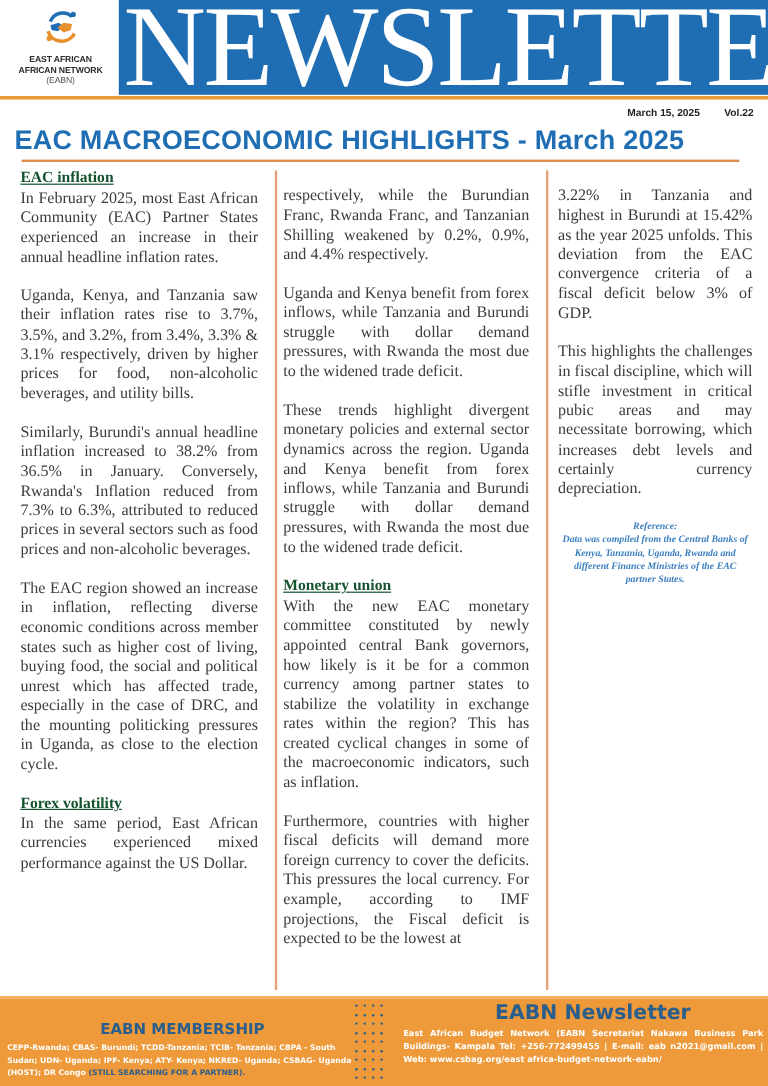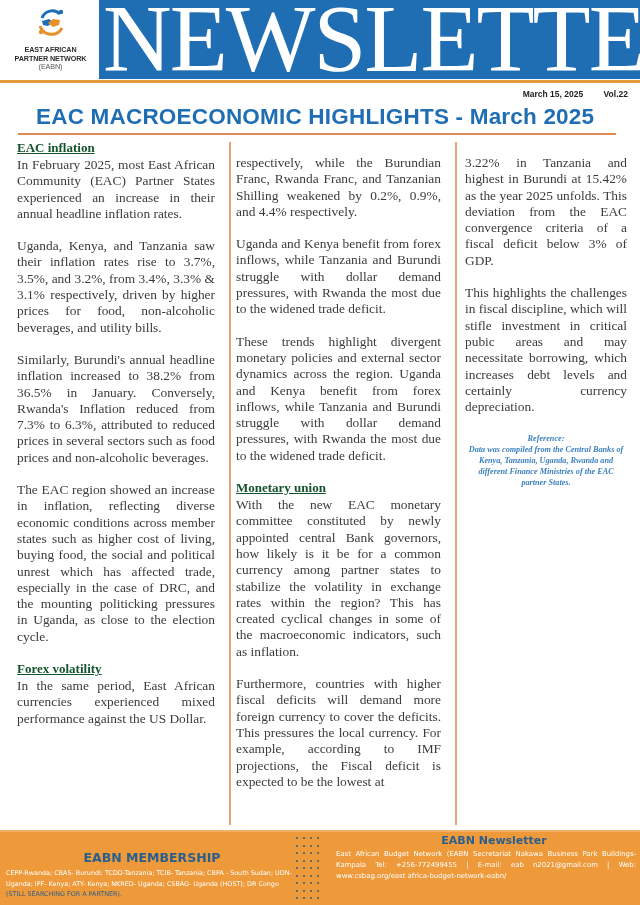--- a/index.html
+++ b/index.html
@@ -12,21 +12,21 @@
   .logo-mark { position: absolute; left: 34px; top: 6px; width: 34px; height: 34px; }
   .logo-text { position: absolute; left: 0; top: 46px; width: 101px; font-family: "Liberation Sans", sans-serif; font-weight: bold; font-size: 7.2px; line-height: 8.5px; color: #2c2c2c; letter-spacing: -0.1px; }
   .logo-abbr { font-weight: normal; color: #555; }
   .banner { position: absolute; left: 99px; top: 0; width: 541px; height: 79px; background: #1f6eb4; overflow: hidden; }
   .banner-title { position: absolute; left: 4px; top: -9px; width: 535px; font-family: "Liberation Serif", serif; font-size: 96px; line-height: 96px; color: #ffffff; letter-spacing: -2px; text-align: center; transform: scaleX(0.99); transform-origin: left; white-space: nowrap; }
   .rule-orange-top { position: absolute; left: 0; top: 80px; width: 640px; height: 3px; background: #e59a3a; }
 
   .issue-meta { position: absolute; top: 89px; right: 12px; font-family: "Liberation Sans", sans-serif; font-weight: bold; font-size: 8.5px; color: #222; }
   .issue-meta span { margin-left: 18px; }
 
-  .headline { position: absolute; left: 36px; top: 104px; font-family: "Liberation Sans", sans-serif; font-weight: bold; font-size: 22.5px; color: #1f6eb4; letter-spacing: 0.2px; white-space: nowrap; }
+  .headline { position: absolute; left: 12px; top: 104px; font-family: "Liberation Sans", sans-serif; font-weight: bold; font-size: 22.5px; color: #1f6eb4; letter-spacing: 0.2px; white-space: nowrap; }
   .headline-rule { position: absolute; left: 18px; top: 133px; width: 598px; height: 2px; background: #e08a52; }
 
   
   .col { position: absolute; top: 140px; font-family: "Liberation Serif", serif; font-size: 13.4px; line-height: 16.3px; color: #3b3b3b; text-align: justify; }
   .col p { margin-bottom: 16px; }
   .col p.tight { margin-bottom: 0; }
   .col-1 { left: 17px; width: 198px; }
   .col-2 { left: 236px; width: 205px; top: 155px; }
   .col-3 { left: 465px; width: 162px; top: 155px; }
   .col-divider { position: absolute; width: 1.5px; background: #e8a27a; }
@@ -35,44 +35,44 @@
 
   .section-head { font-family: "Liberation Serif", serif; font-weight: bold; font-size: 13px; color: #14532d; margin-bottom: 1px; line-height: 16px; text-decoration: underline; }
 
   .reference { margin-top: 18px; font-family: "Liberation Serif", serif; font-style: italic; font-weight: bold; font-size: 8.2px; line-height: 11px; color: #3b7fc0; text-align: center; }
 
   
   .footer { position: absolute; left: 0; top: 832px; width: 640px; height: 73px; background: #ee9a3a; }
   .footer-rule { position: absolute; left: 0; top: 830px; width: 640px; height: 2px; background: #f3b063; }
   .membership { position: absolute; left: 6px; top: 18px; width: 292px; font-family: "DejaVu Sans", sans-serif; }
   .membership-title { text-align: center; font-weight: bold; font-size: 12.5px; color: #2a5e8c; margin-bottom: 3px; }
-  .membership-text { font-size: 6.4px; line-height: 10.5px; color: #ffffff; font-weight: normal; }
+  .membership-text { font-size: 6.4px; line-height: 10.5px; color: #ffffff; font-weight: bold; }
   .membership-note { color: #2a5e8c; }
   .dots { position: absolute; left: 296px; top: 2px; width: 30px; height: 70px; }
   .dots i { position: absolute; width: 2.4px; height: 2.4px; border-radius: 50%; background: #2a5e8c; }
   .contact { position: absolute; left: 336px; top: 2px; width: 300px; font-family: "DejaVu Sans", sans-serif; }
-  .contact-title { text-align: center; font-weight: bold; font-size: 11px; color: #2a5e8c; margin-bottom: 2px; padding-left: 16px; }
-  .contact-text { font-size: 6.9px; line-height: 11px; color: #ffffff; font-weight: normal; text-align: justify; }
+  .contact-title { text-align: center; font-weight: bold; font-size: 17px; color: #2a5e8c; margin-bottom: 2px; padding-left: 16px; }
+  .contact-text { font-size: 6.9px; line-height: 11px; color: #ffffff; font-weight: bold; text-align: justify; }
 </style>
 </head>
 <body>
 
 <div class="masthead">
   <div class="logo-box">
     <svg class="logo-mark" viewBox="0 0 34 34">
       <path d="M6 20 A12 12 0 0 0 28 22" fill="none" stroke="#e8912c" stroke-width="3"></path>
       <path d="M8 12 A11 11 0 0 1 26 8" fill="none" stroke="#1f6eb4" stroke-width="3"></path>
       <circle cx="27" cy="6" r="2.2" fill="#1f6eb4"></circle>
       <circle cx="7" cy="26" r="2.2" fill="#e8912c"></circle>
       <path d="M8 15 L15 13 L19 16 L14 20 L9 19 Z" fill="#1f6eb4"></path>
       <path d="M26 14 L19 13 L14 17 L19 21 L25 19 Z" fill="#e8912c"></path>
     </svg>
     <div class="logo-text">
       <div>EAST AFRICAN</div>
-      <div>PARTNER NETWORK</div>
+      <div>AFRICAN NETWORK</div>
       <div class="logo-abbr">(EABN)</div>
     </div>
   </div>
   <div class="banner">
     <div class="banner-title">NEWSLETTER</div>
   </div>
   <div class="rule-orange-top"></div>
 </div>
 
 <div class="issue-meta">

